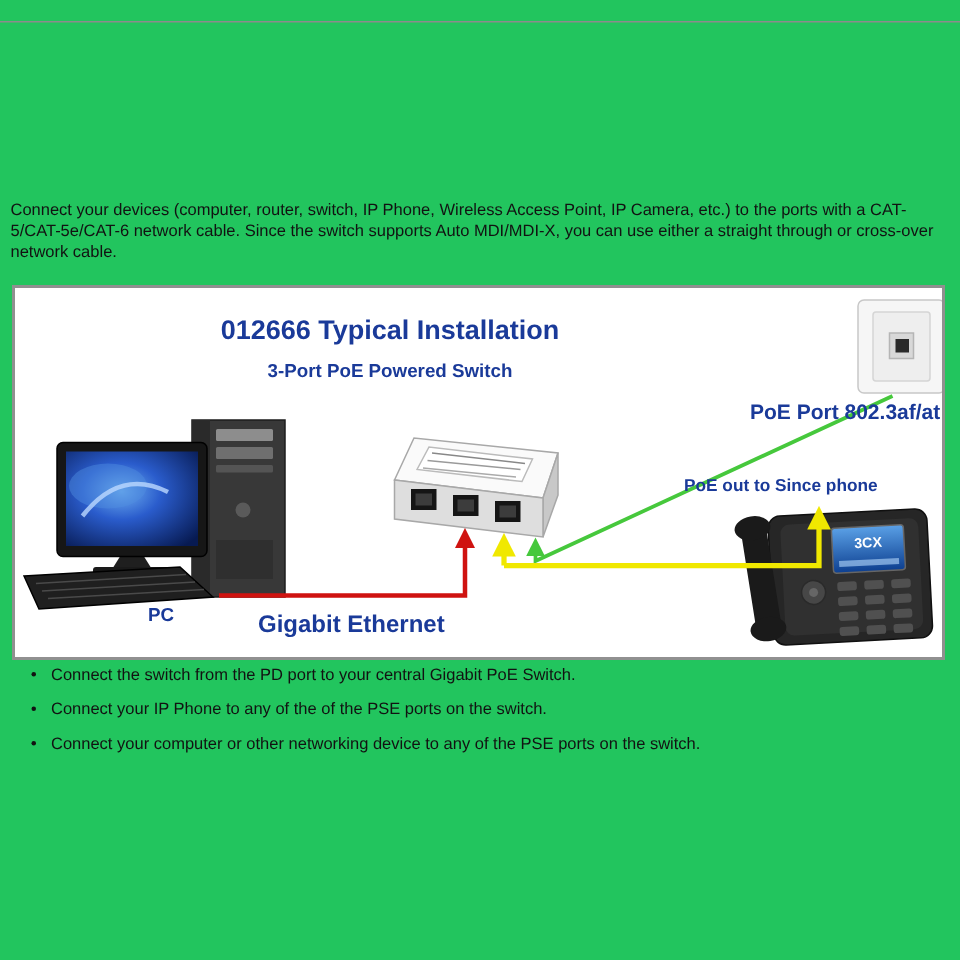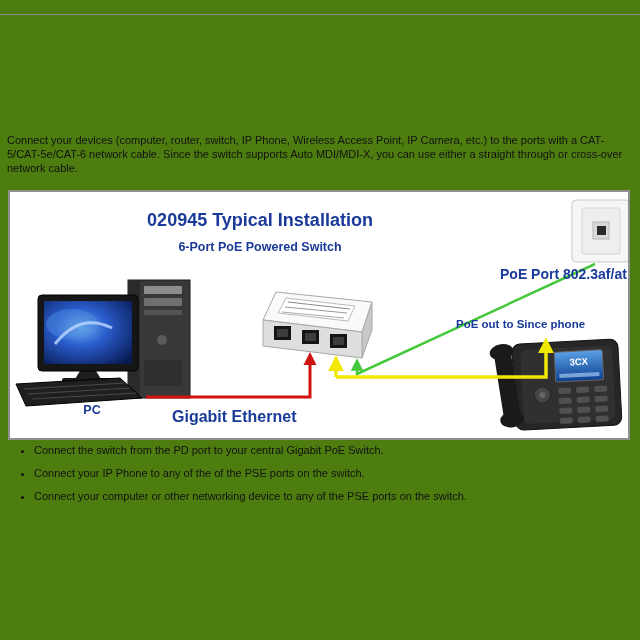--- a/index.html
+++ b/index.html
@@ -1,20 +1,20 @@
 <!DOCTYPE html>
 <html><head>
 <meta charset="utf-8">
 <style>
   html, body { margin: 0; padding: 0; background: #ffffff; }
   .page {
     position: relative;
     width: 640px;
     height: 640px;
-    background: #4d7c0f;
+    background: #22c55e;
     font-family: "Liberation Sans", sans-serif;
     overflow: hidden;
   }
   .top-rule {
     position: absolute;
     top: 14px; left: 0;
     width: 640px; height: 1px;
     background: #8c8c8c;
   }
   .intro {
@@ -44,21 +44,21 @@
     z-index: 2;
     color: #1a3a99;
     font-weight: bold;
     white-space: nowrap;
   }
   .d-title   { left: 40px;  top: 18px;  width: 420px; text-align: center; font-size: 18px; }
   .d-subtitle{ left: 40px;  top: 48px;  width: 420px; text-align: center; font-size: 12.5px; }
   .lbl-gige-poe { left: 388px; top: 44px;  font-size: 11.5px; }
   .lbl-poe-port { left: 490px; top: 74px;  font-size: 14px; }
   .lbl-poe-out  { left: 446px; top: 126px; font-size: 11.5px; }
-  .lbl-pc       { left: 58px;  top: 211px; width: 48px; text-align: center; font-size: 12.5px; }
+  .lbl-pc       { left: 58px;  top: 211px; width: 48px; text-align: right; font-size: 12.5px; }
   .lbl-gige     { left: 162px; top: 216px; font-size: 16px; }
   .bullets {
     position: absolute;
     top: 444px; left: 8px;
     width: 616px;
     margin: 0;
     padding: 0 0 0 26px;
     font-size: 11px;
     line-height: 13px;
     color: #121212;
@@ -182,22 +182,22 @@
       </g>
       <g>
         <polyline points="585,72 347,182 347,170" fill="none" stroke="#46c83c" stroke-width="2.5" marker-end="url(#mG)"></polyline>
       </g>
       <g>
         <polyline points="326,185 326,168" fill="none" stroke="#f0e800" stroke-width="3.5" marker-end="url(#mY)"></polyline>
         <polyline points="326,185 536,185 536,150" fill="none" stroke="#f0e800" stroke-width="3.5" marker-end="url(#mY)"></polyline>
       </g>
     </svg>
 
-    <div class="dlabel d-title">020945 Typical Installation</div>
-    <div class="dlabel d-subtitle">6-Port PoE Powered Switch</div>
+    <div class="dlabel d-title">012666 Typical Installation</div>
+    <div class="dlabel d-subtitle">3-Port PoE Powered Switch</div>
     <div class="dlabel lbl-poe-port">PoE Port 802.3af/at</div>
     <div class="dlabel lbl-poe-out">PoE out to Since phone</div>
     <div class="dlabel lbl-pc">PC</div>
     <div class="dlabel lbl-gige">Gigabit Ethernet</div>
   </div>
 
   <ul class="bullets">
     <li>Connect the switch from the PD port to your central Gigabit PoE Switch.</li>
     <li>Connect your IP Phone to any of the of the PSE ports on the switch.</li>
     <li>Connect your computer or other networking device to any of the PSE ports on the switch.</li>

